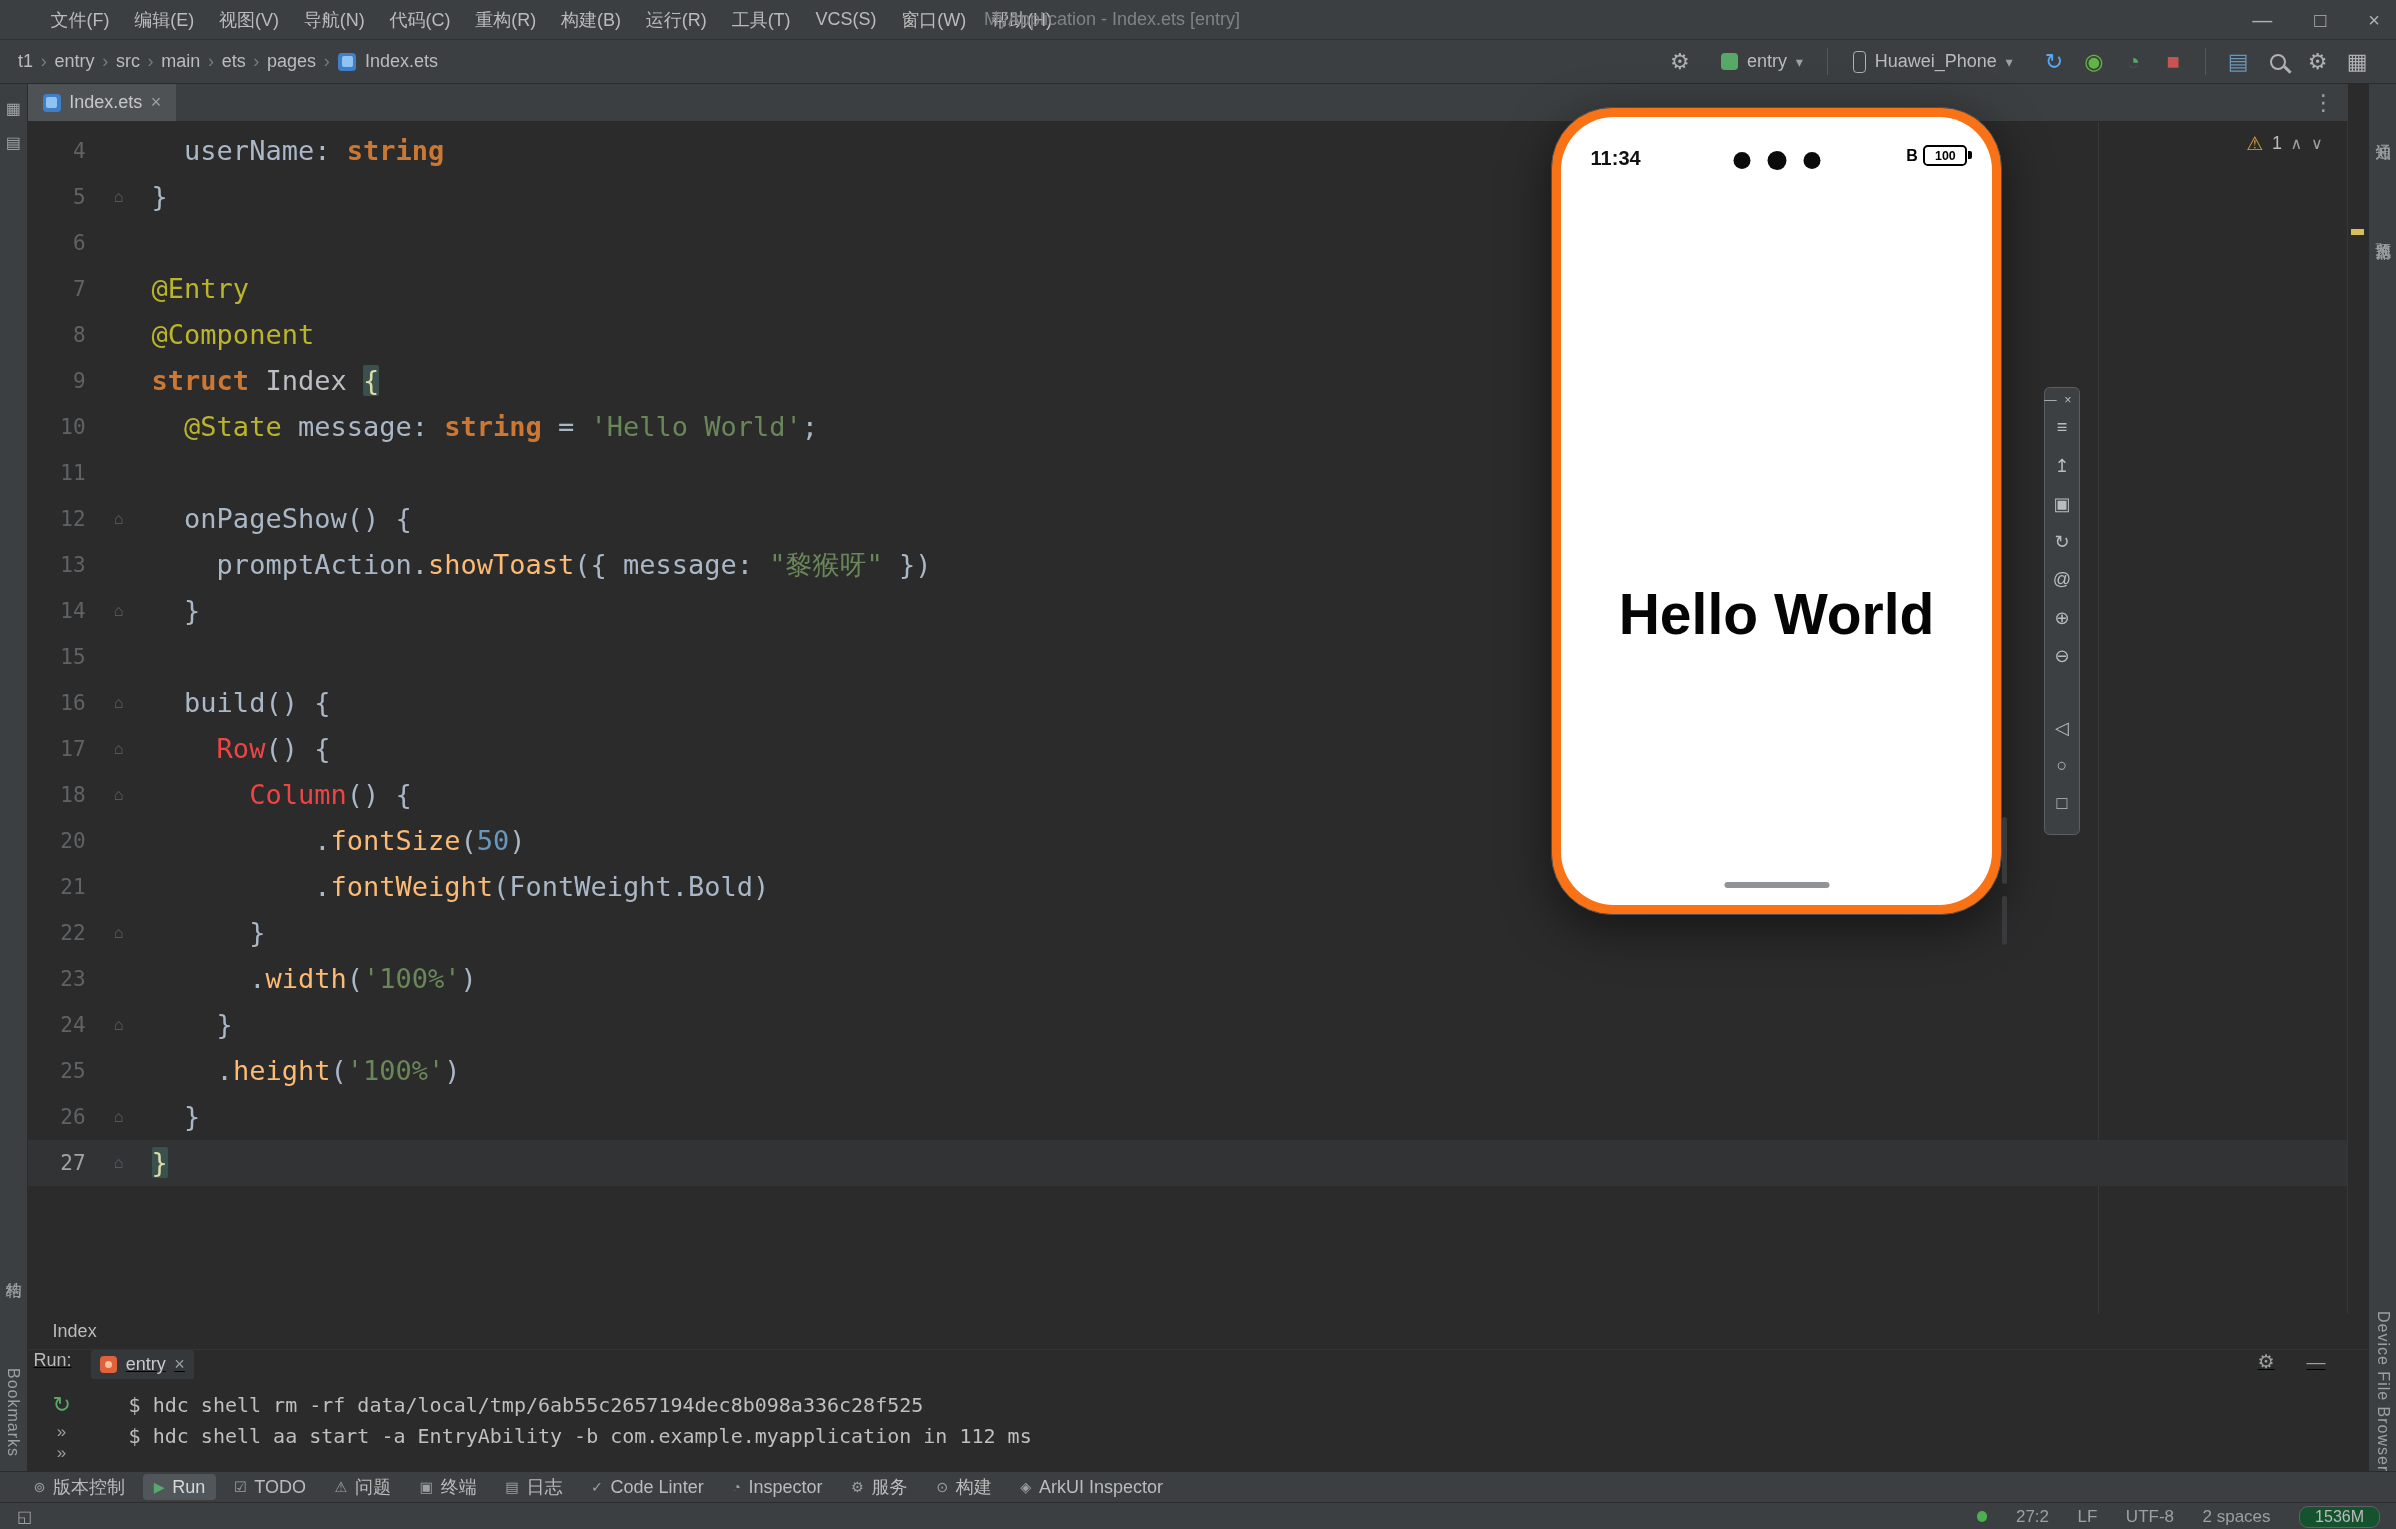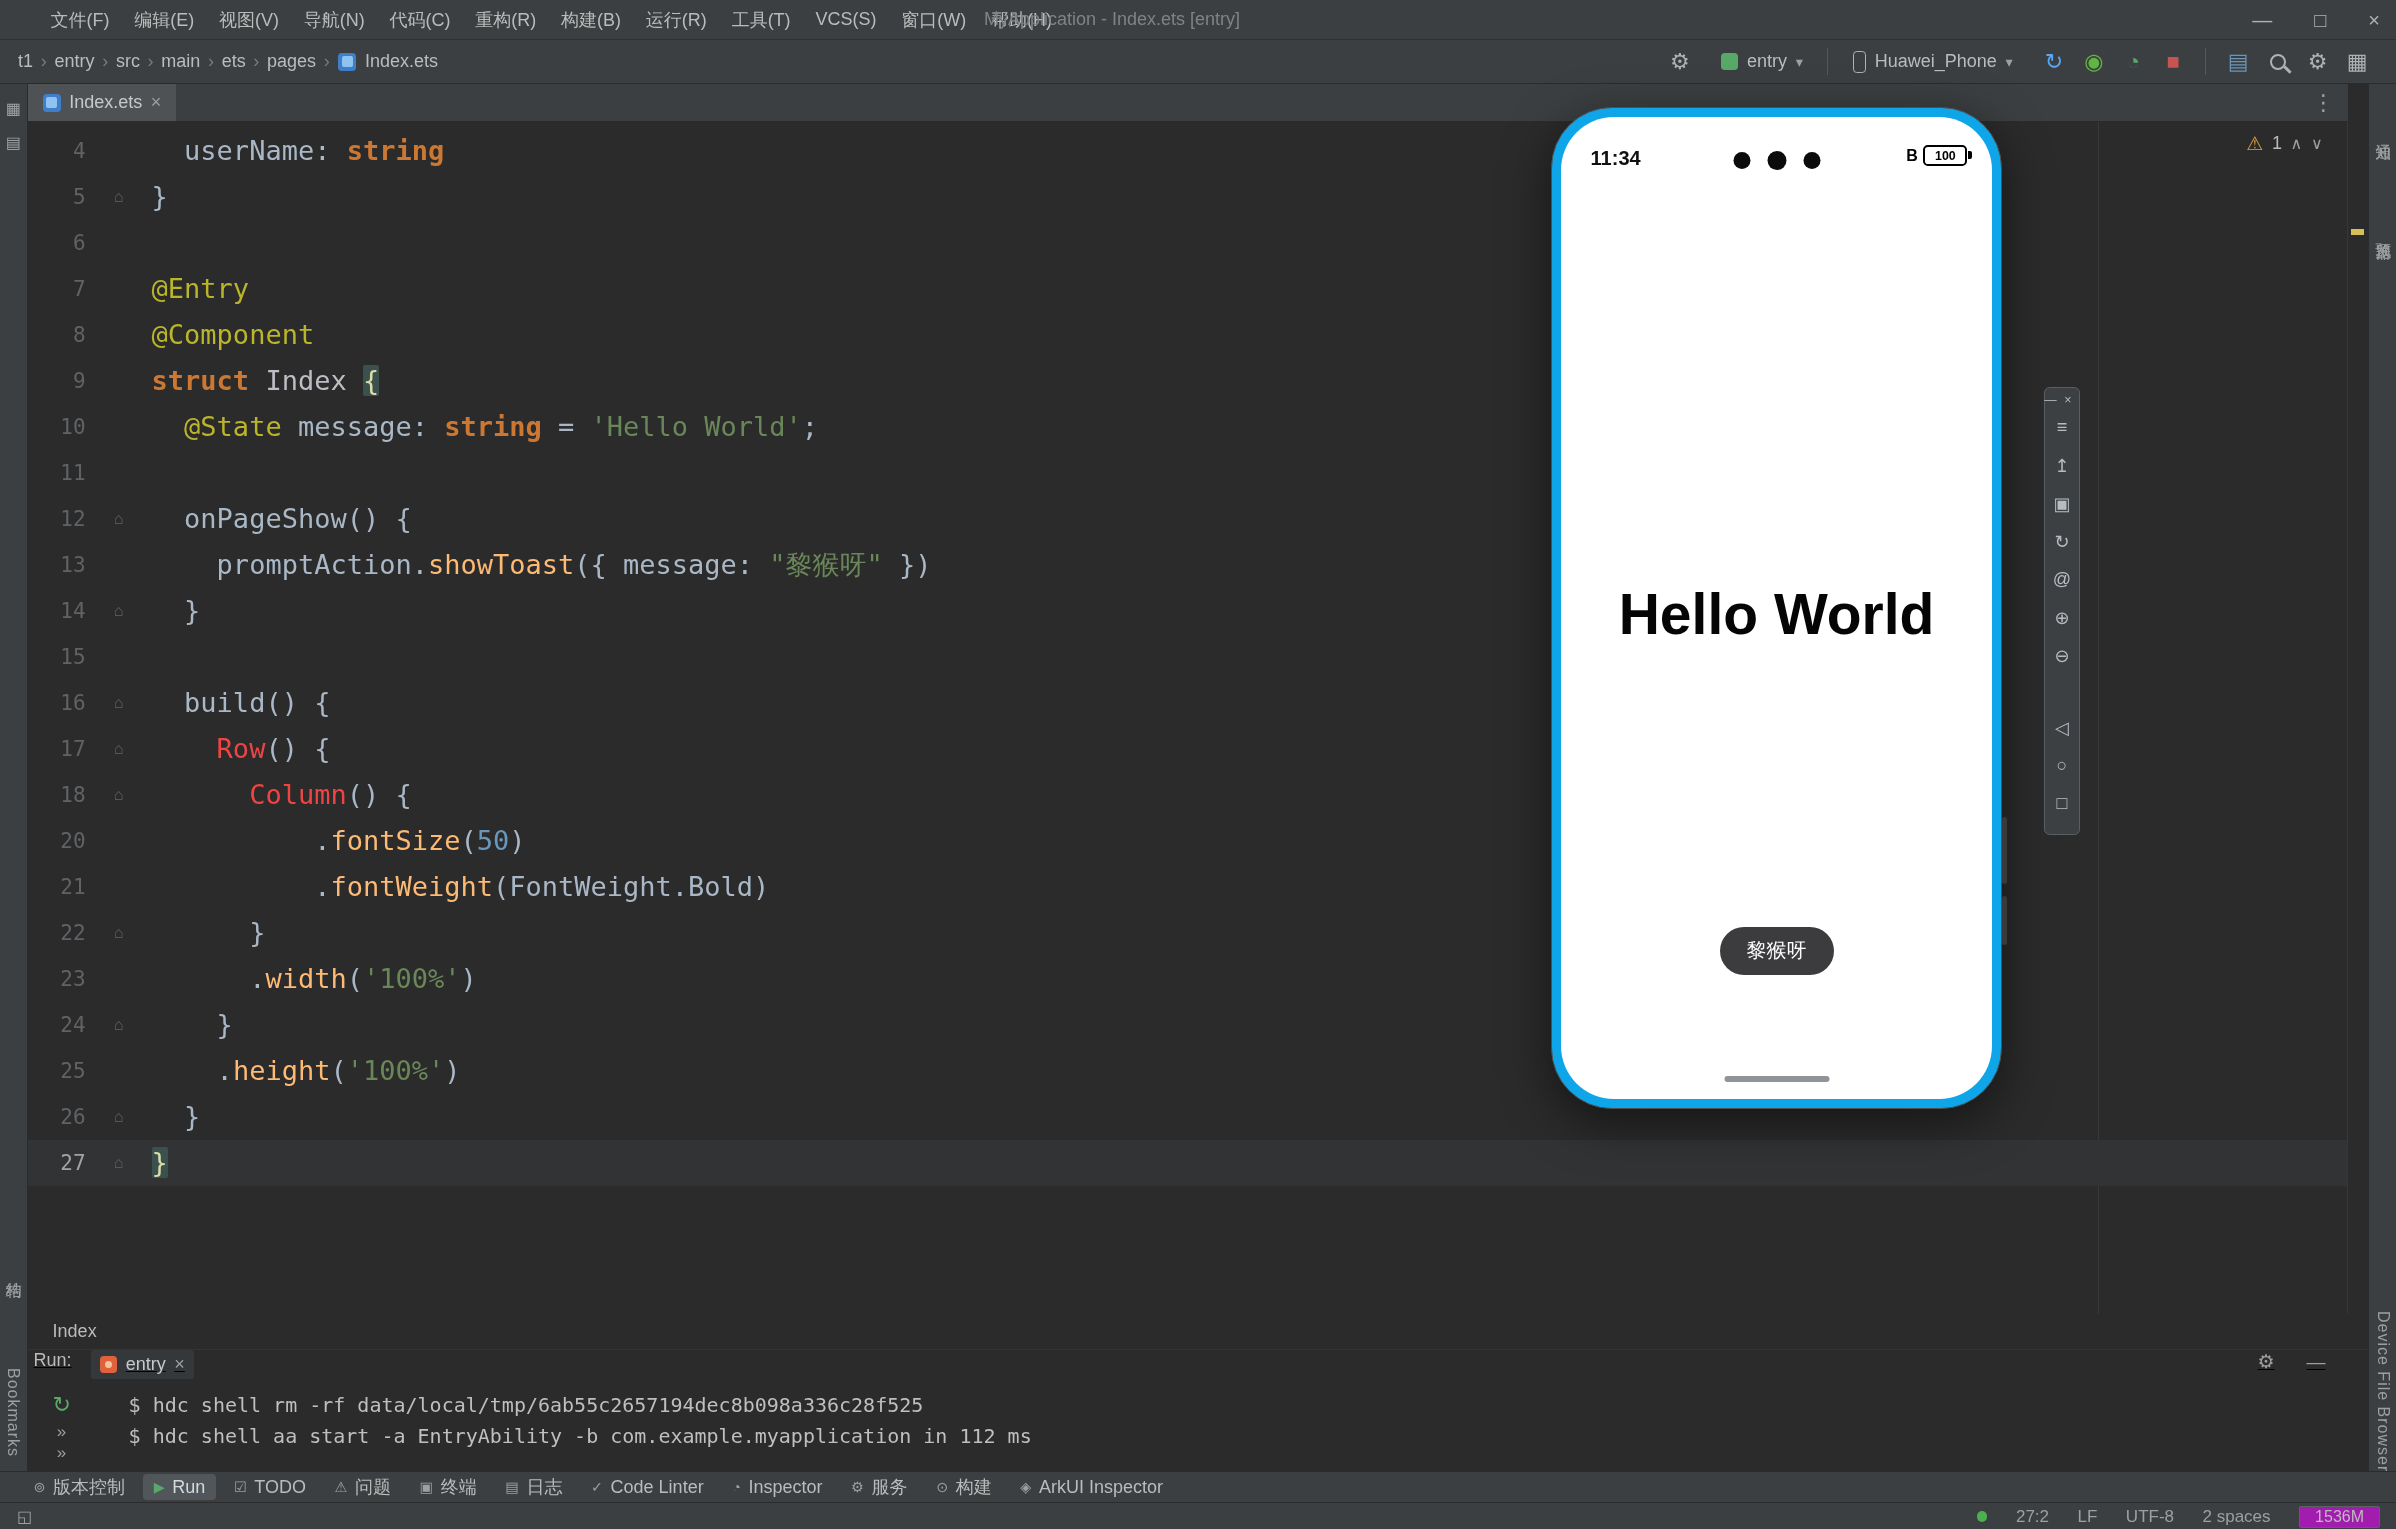--- a/index.html
+++ b/index.html
@@ -105,24 +105,24 @@
   .stripe-btn.active { background:#51565a; color:#d6d8da; }
   .stripe-ico { font-size:14.3px; color:#9da0a2; }
   .stripe-btn.active .stripe-ico { color:#59a869; }
 
   
   .statusbar { position:absolute; left:0; top:1503px; width:2397px; height:27px; background:#3c3f41;
                display:flex; align-items:center; padding:0 17px; color:#9da0a2; font-size:17px; }
   .sb-corner { font-size:16px; color:#9da0a2; }
   .sb-right { margin-left:auto; display:flex; align-items:center; gap:28.5px; }
   .sb-dot { width:10.5px; height:10.5px; border-radius:50%; background:#4caf50; }
-  .mem-badge { background:#a21caf; border:1px solid #5e6163; border-radius:2px; padding:1px 15px; color:#bbbbbb; font-size:16px; }
-
-  
-  .phone { position:absolute; left:1551px; top:107px; width:451px; height:1002px; background:#0ea5e9;
+  .mem-badge { background:#14532d; border:1px solid #5e6163; border-radius:9px; padding:1px 15px; color:#bbbbbb; font-size:16px; }
+
+  
+  .phone { position:absolute; left:1551px; top:107px; width:451px; height:808px; background:#f97316;
            border:1.9px solid #4d4f52; border-radius:61px; box-shadow:0 13.3px 48px rgba(0,0,0,0.5); z-index:5; }
   .ph-btn-a { position:absolute; right:-5.7px; top:709px; width:4.8px; height:67px; background:#3a3a3c; border-radius:2.9px; }
   .ph-btn-b { position:absolute; right:-5.7px; top:788px; width:4.8px; height:49px; background:#3a3a3c; border-radius:2.9px; }
   .screen { position:absolute; inset:8.6px; background:#ffffff; border-radius:53px; overflow:hidden; }
   .ph-time { position:absolute; left:30px; top:30px; font-size:20px; font-weight:bold; color:#111111; }
   .cam { position:absolute; top:34px; left:50%; transform:translateX(-50%); display:flex; align-items:center; gap:17px; }
   .cam i { display:block; width:17px; height:17px; border-radius:50%; background:#0b0b0b; }
   .cam i:nth-child(2) { width:19px; height:19px; }
   .ph-batt { position:absolute; right:25px; top:28.5px; display:flex; align-items:center; gap:5.7px; }
   .bolt { font-weight:bold; font-size:16px; color:#000; }

